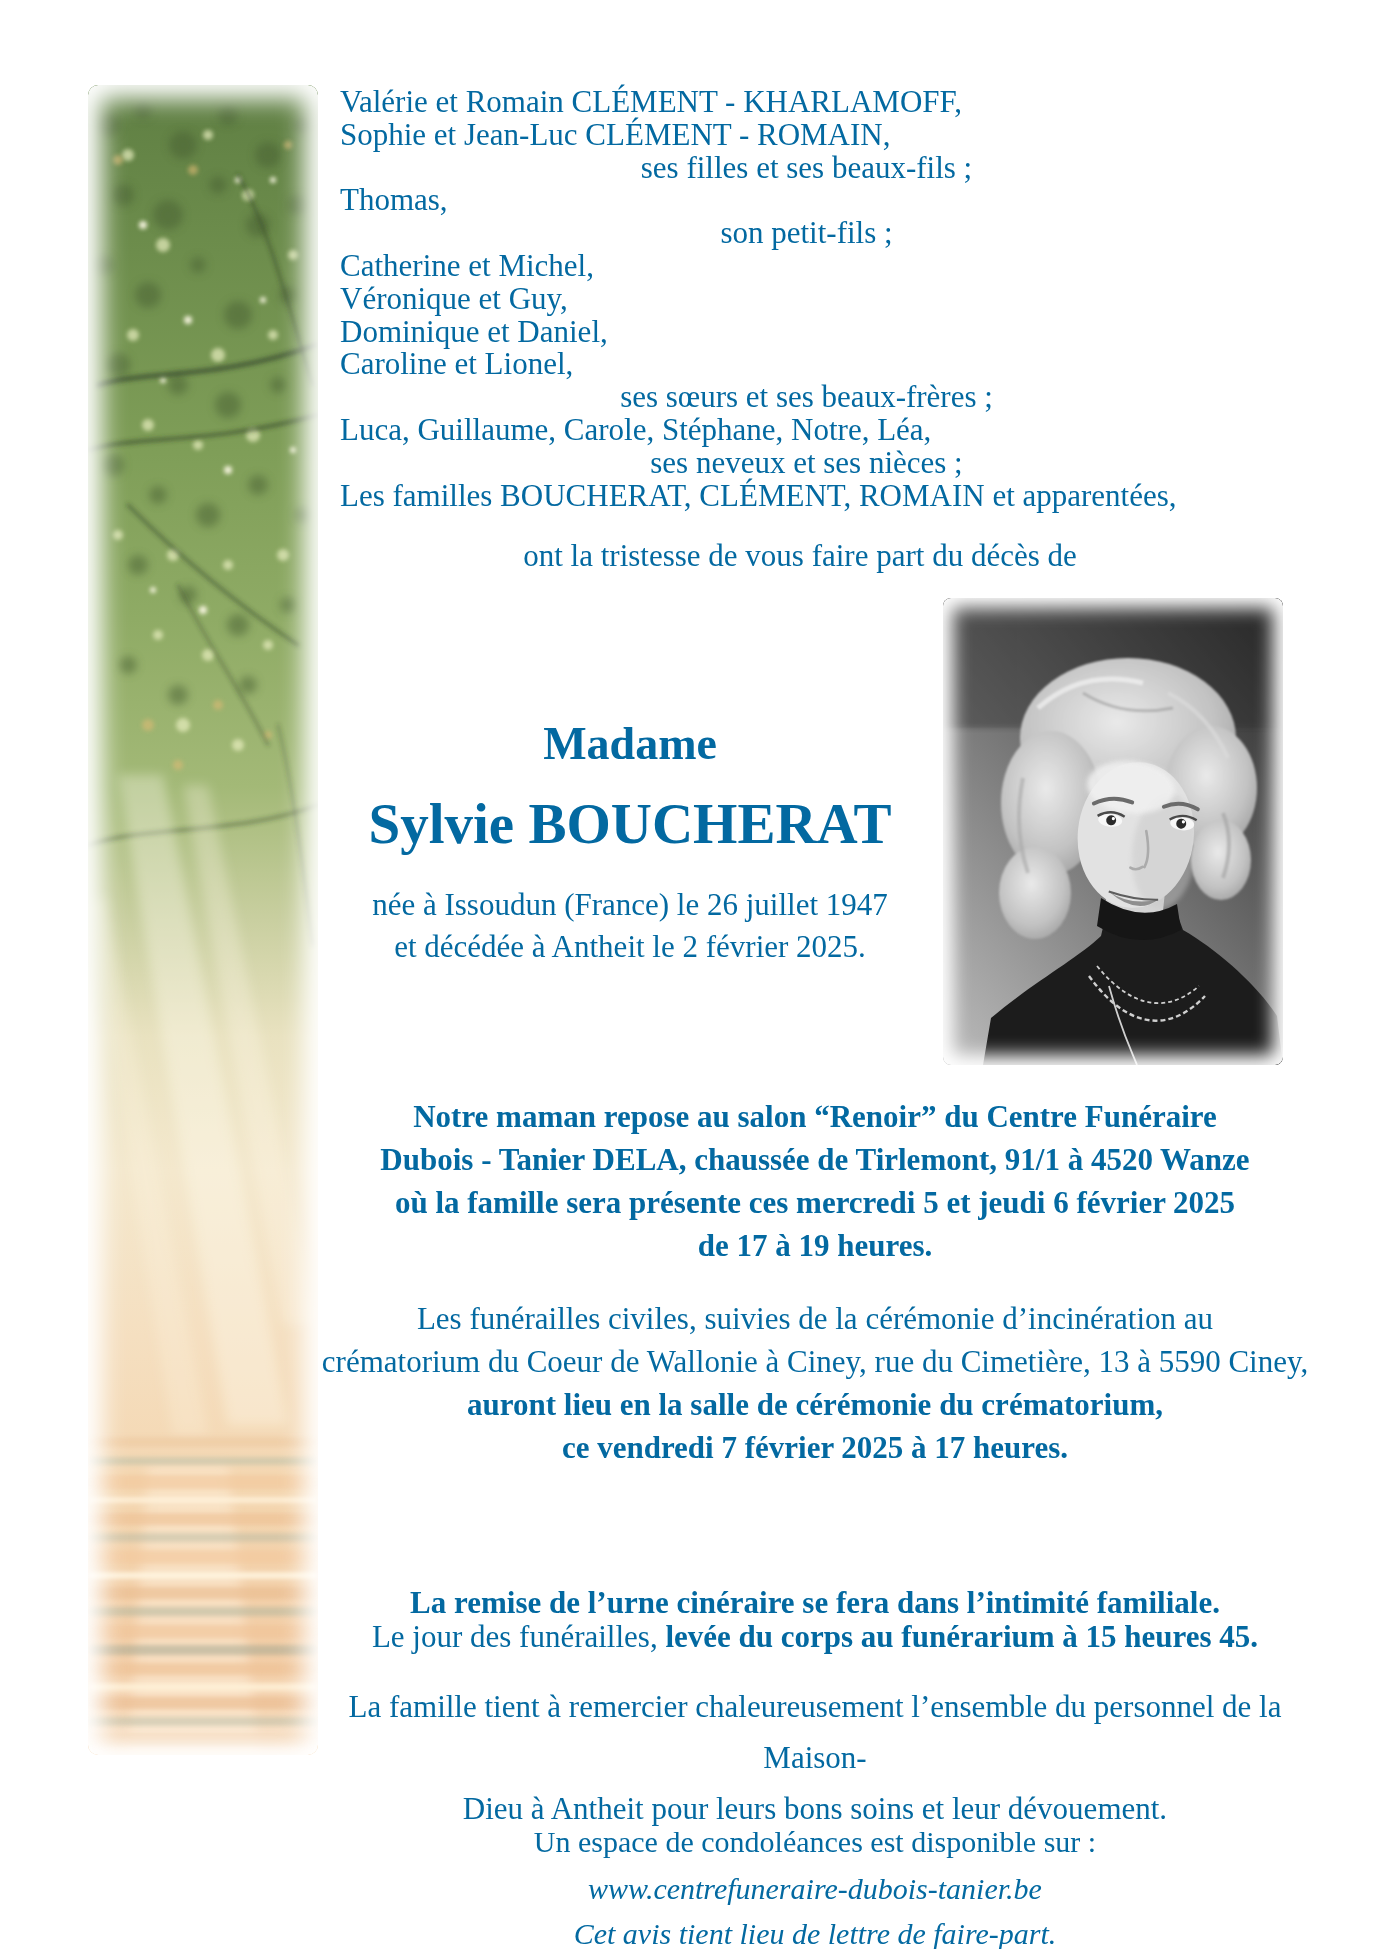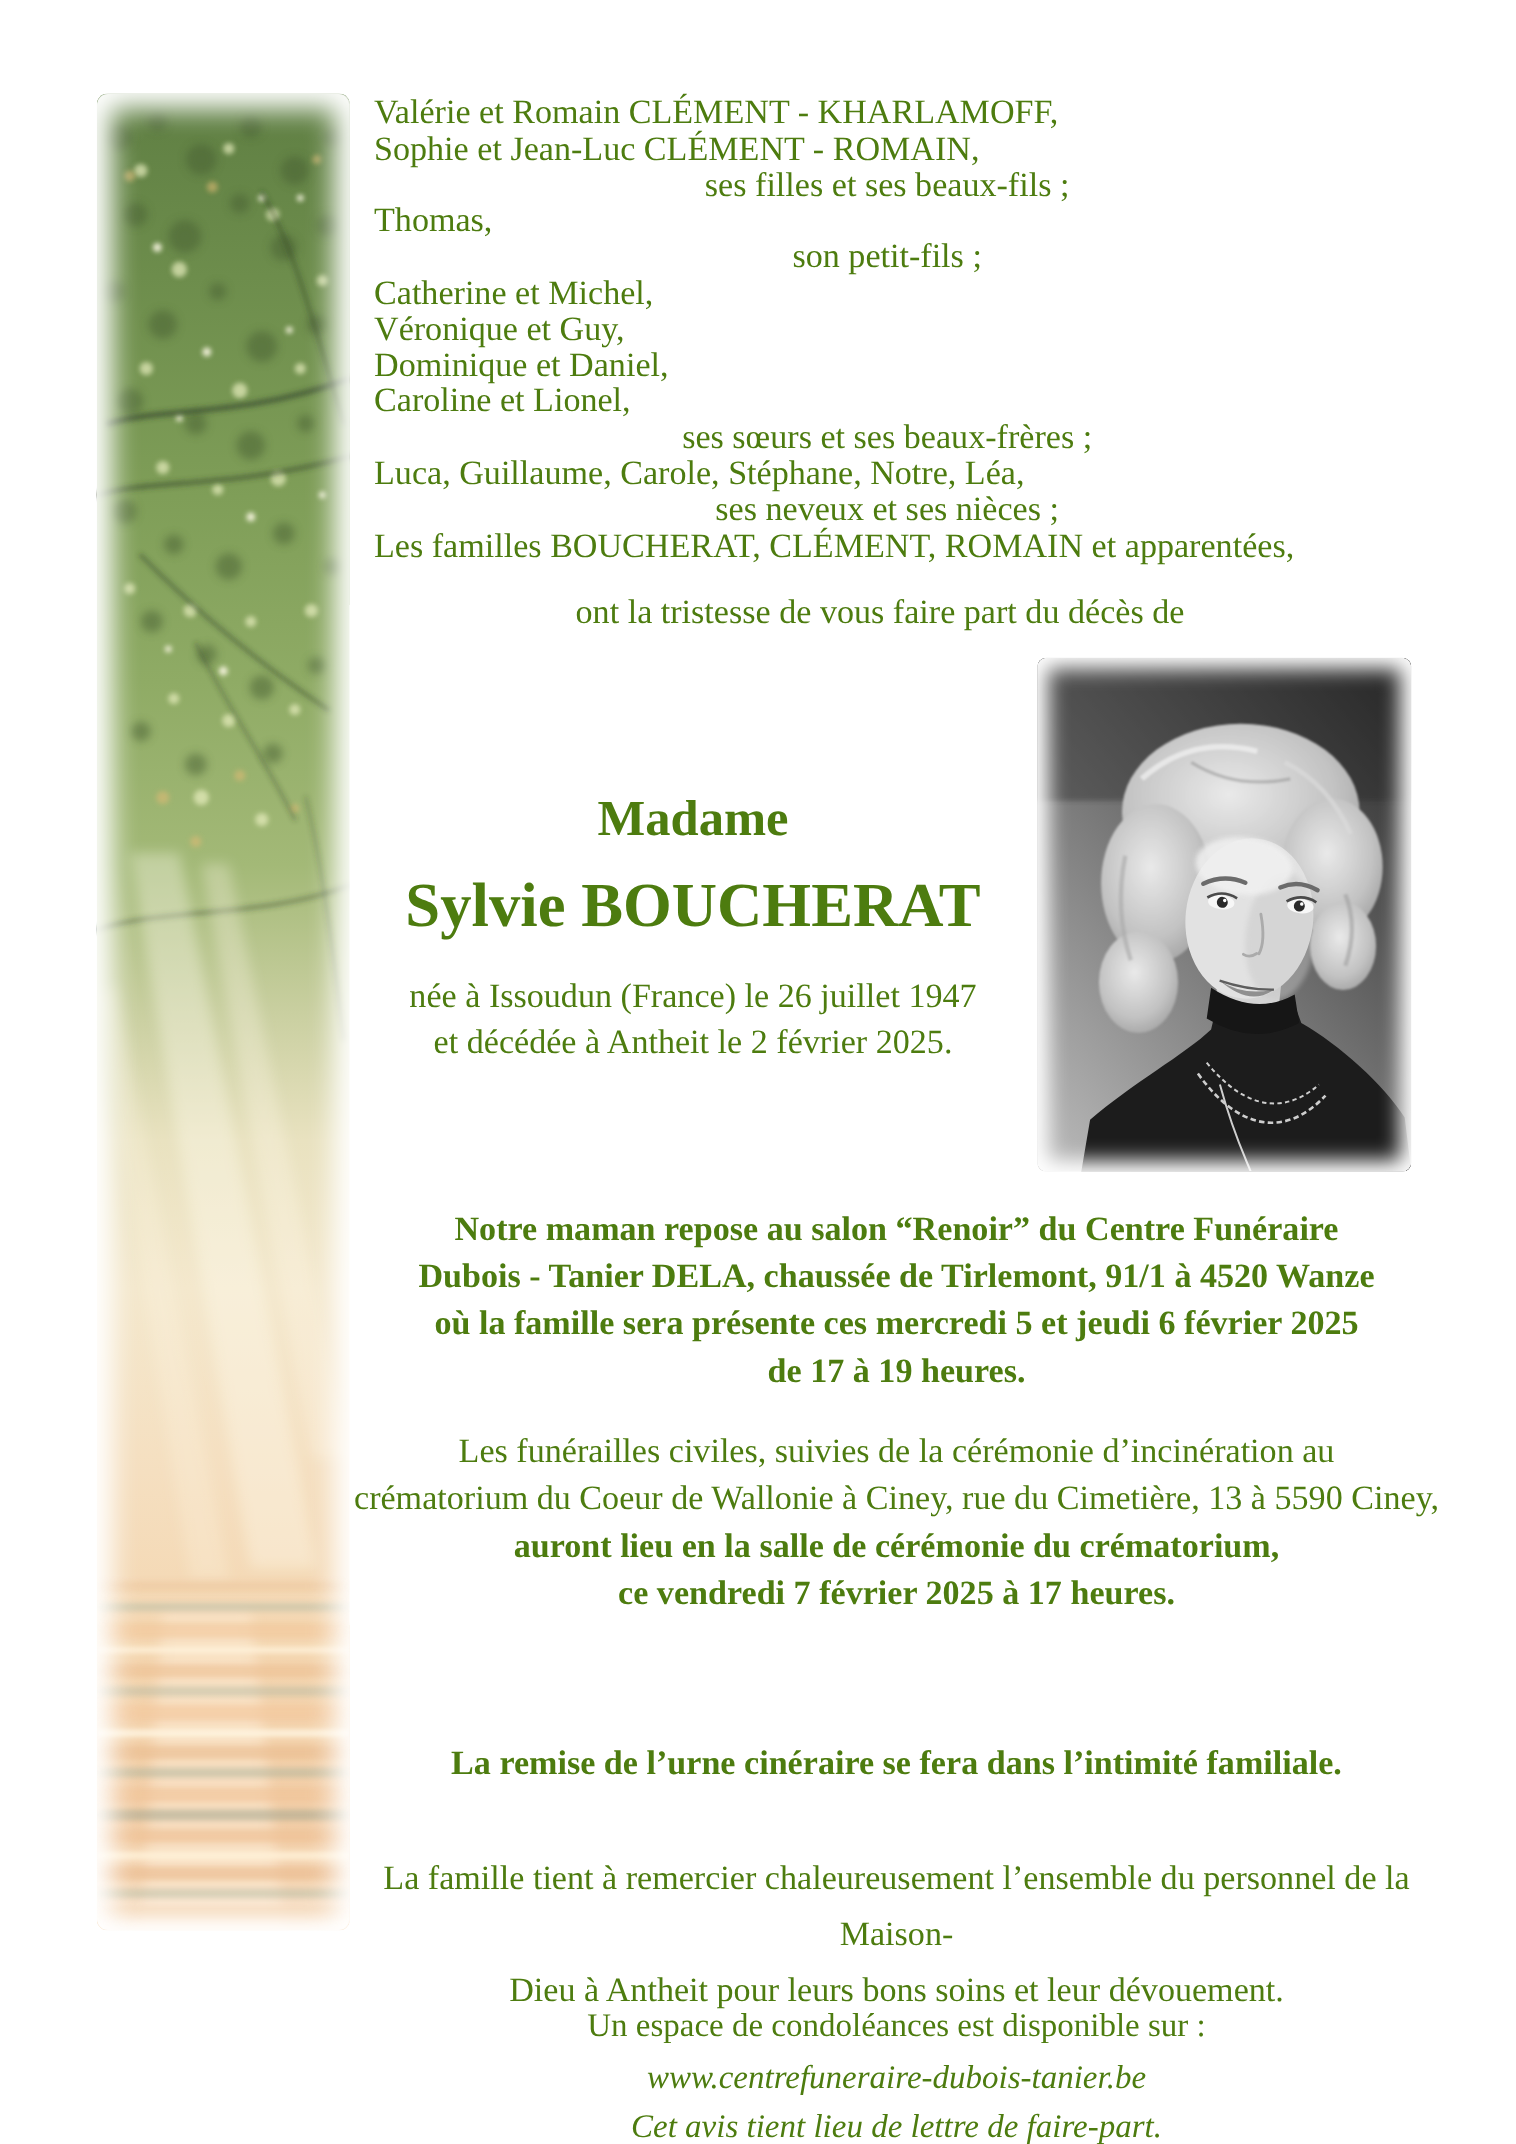--- a/index.html
+++ b/index.html
@@ -1,20 +1,20 @@
 <!DOCTYPE html>
 <html><head>
 <meta charset="utf-8">
 <style>
   html,body { margin:0; padding:0; background:#ffffff; }
   .page {
     position:relative; width:1378px; height:1949px; margin:0 auto;
     background:#ffffff; overflow:hidden;
     font-family:"Liberation Serif","DejaVu Serif",serif;
-    color:#4d7c0f;
+    color:#0369a1;
   }
   
   .sidebar-photo {
     position:absolute; left:88px; top:85px; width:230px; height:1670px;
     border-radius:10px; overflow:hidden;
   }
   .sidebar-photo svg { display:block; width:100%; height:100%; }
   .sidebar-photo::after {
     content:""; position:absolute; inset:0; border-radius:10px;
     box-shadow:inset 0 0 24px 14px #ffffff; pointer-events:none;
@@ -316,20 +316,21 @@
 
   <div class="centered funeral">
     <div>Les funérailles civiles, suivies de la cérémonie d’incinération au</div>
     <div>crématorium du Coeur de Wallonie à Ciney, rue du Cimetière, 13 à 5590 Ciney,</div>
     <div class="b">auront lieu en la salle de cérémonie du crématorium,</div>
     <div class="b">ce vendredi 7 février 2025 à 17 heures.</div>
   </div>
 
   <div class="centered urn">La remise de l’urne cinéraire se fera dans l’intimité familiale.</div>
 
+  <div class="centered levee"><span>Le jour des funérailles, </span><span class="b">levée du corps au funérarium à 15 heures 45.</span></div>
 
   <div class="centered thanks">
     <div>La famille tient à remercier chaleureusement l’ensemble du personnel de la Maison-</div>
     <div>Dieu à Antheit pour leurs bons soins et leur dévouement.</div>
   </div>
 
   <div class="centered condolence">Un espace de condoléances est disponible sur :</div>
   <div class="centered website">www.centrefuneraire-dubois-tanier.be</div>
   <div class="centered notice">Cet avis tient lieu de lettre de faire-part.</div>
 

